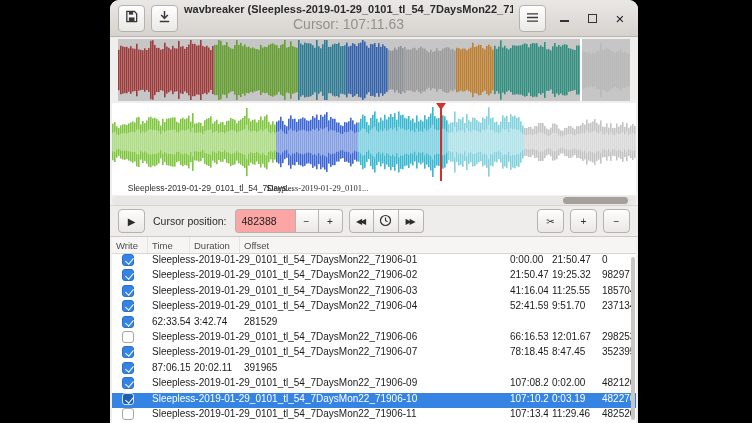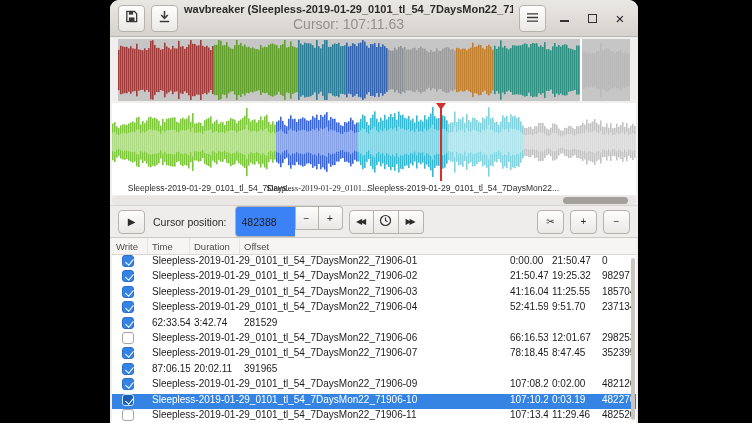--- a/index.html
+++ b/index.html
@@ -37,22 +37,22 @@
   .hscroll{flex:0 0 9px;margin:1px 2px 0;position:relative;background:#e9e7e5;border-radius:4px}
   .hthumb{position:absolute;top:1px;height:7px;background:#a4a19d;border-radius:4px}
   
   .toolbar{flex:0 0 32px;display:flex;align-items:center;gap:6px;padding:0 8px;background:#efedeb;
     border-top:1px solid #d8d4d0;border-bottom:1px solid #cdc9c5}
   .tb-btn{height:24px;min-width:27px;border:1px solid #b6b2ad;border-radius:4px;
     background:linear-gradient(#fdfdfd,#eae8e5);font-size:10px;color:#2d2d2d;
     display:flex;align-items:center;justify-content:center;padding:0 5px;cursor:default}
   .tb-label{font-size:10.5px;color:#2b2b2b;margin:0 2px}
   .spin{display:flex}
-  .spin input{width:60px;height:31px;border:1px solid #b6b2ad;border-right:none;border-radius:4px 0 0 4px;
-    padding:0 6px;font-size:10.5px;background:#3b82f6;color:#1d1d1d;outline:none;font-family:"Liberation Sans",sans-serif}
+  .spin input{width:60px;height:24px;border:1px solid #b6b2ad;border-right:none;border-radius:4px 0 0 4px;
+    padding:0 6px;font-size:10.5px;background:#fca5a5;color:#1d1d1d;outline:none;font-family:"Liberation Sans",sans-serif}
   .spin .tb-btn{border-radius:0;min-width:24px}
   .spin .tb-btn:last-child{border-radius:0 4px 4px 0;border-left:none}
   .group{display:flex}
   .group .tb-btn{border-radius:0;border-left:none;min-width:25px}
   .group .tb-btn:first-child{border-radius:4px 0 0 4px;border-left:1px solid #b6b2ad}
   .group .tb-btn:last-child{border-radius:0 4px 4px 0}
   .dbl{letter-spacing:-2px;font-size:8px;padding-right:2px}
   .spacer{flex:1}
   
   .table{flex:1;display:flex;flex-direction:column;background:#0ea5e9;margin:0 2px;position:relative;overflow:hidden}
@@ -911,21 +911,20 @@
           <rect x="520" y="20.9" width="1.6" height="36.1" fill="#c3c3c3"></rect>
           <rect x="520" y="30.0" width="1.6" height="18.1" fill="rgba(255,255,255,0.38)"></rect>
           <rect x="522" y="23.0" width="1.6" height="32.1" fill="#c3c3c3"></rect>
           <rect x="522" y="31.0" width="1.6" height="16.0" fill="rgba(255,255,255,0.38)"></rect>
         </svg></div>
     <div class="zoom-cursor" id="zoom-cursor" style="left: 62.6%;"></div>
     <div class="zoom-tri" id="zoom-tri" style="left: 62.6%;"></div>
     <div class="wave-labels" id="wave-labels">
         <span class="wave-label" style="left: 3%; text-align: right;">Sleepless-2019-01-29_0101_tl_54_7Days...</span>
         <span class="wave-label" style="left: 29.5%; font-family: Liberation Serif, serif;">Sleepless-2019-01-29_0101...</span>
-        <span class="wave-label" style="left: 48.7%;">Sleepless-2019-01-29_0101_tl_54_7DaysMon22...</span>
       </div>
   </div>
 
   <div class="hscroll">
     <div class="hthumb" style="left:86%;width:12.5%"></div>
   </div>
 
   <div class="toolbar">
     <div class="tb-btn">
         <span>▶</span>

